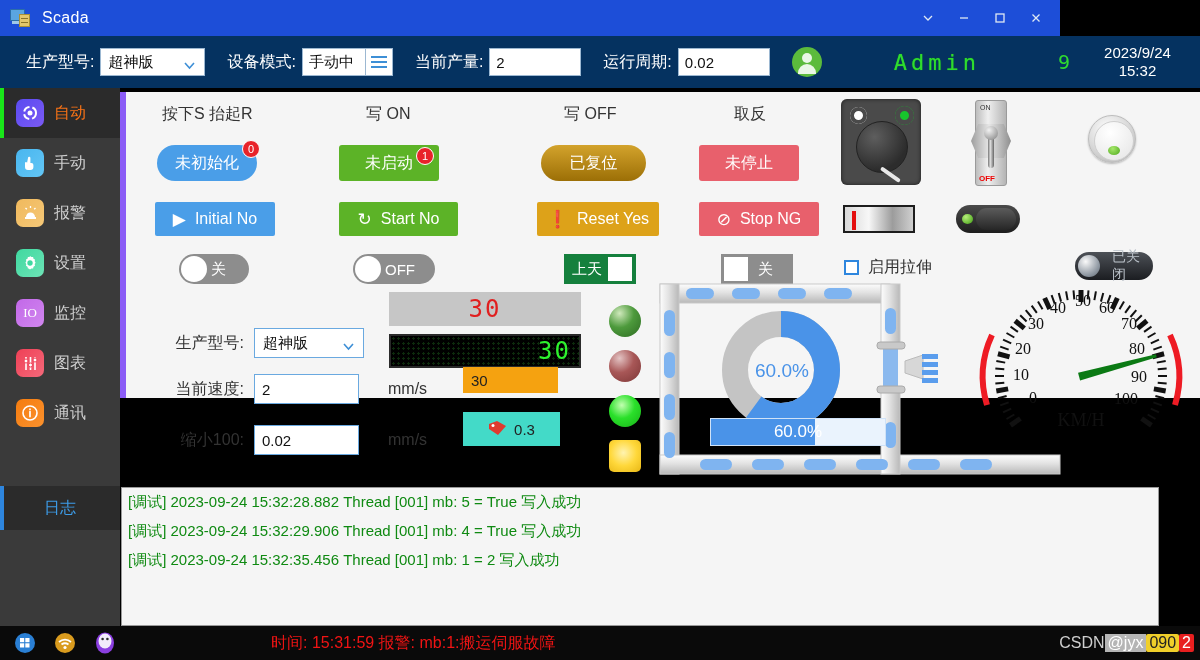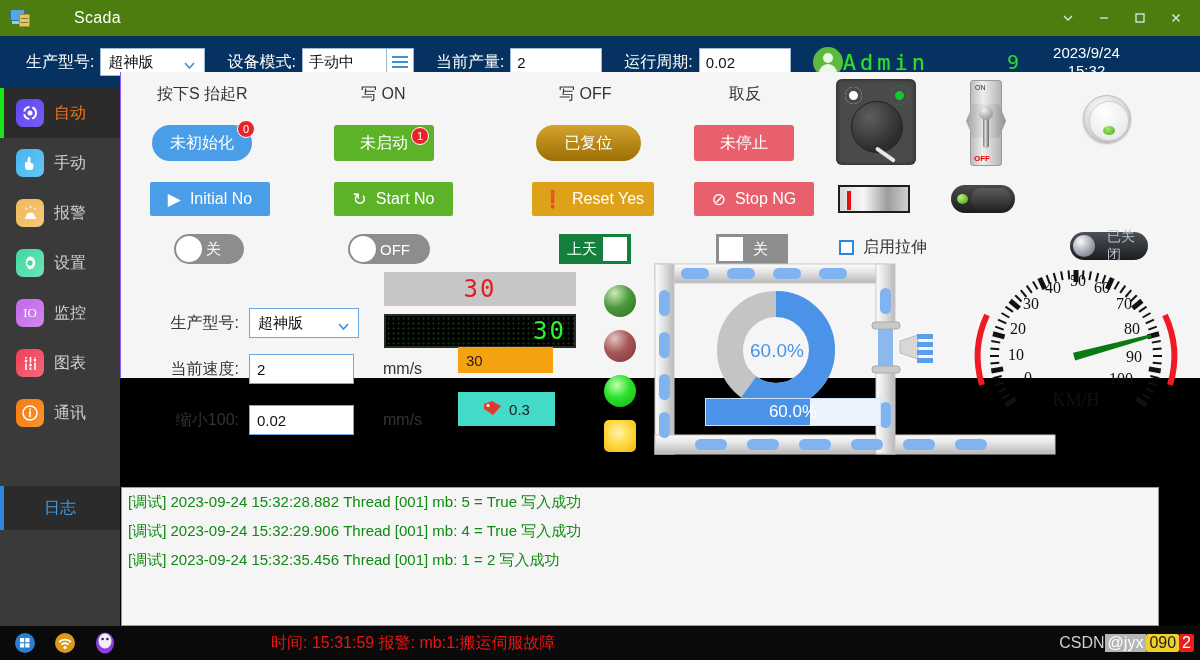--- a/index.html
+++ b/index.html
@@ -6,23 +6,23 @@
   html, body {
     width: 1200px; height: 660px;
     font-family: "Liberation Sans", "DejaVu Sans", sans-serif;
     background: #000;
     overflow: hidden;
   }
   .app { position: relative; width: 1200px; height: 660px; background:#000; }
 
   
   .titlebar {
-    position:absolute; left:0; top:0; width:1200px; height:36px;
-    background:#4d7c0f; color:#fff;
-    display:flex; align-items:center;gap:32px;
+    position:absolute; left:0; top:0; width:1060px; height:36px;
+    background:#1d4ed8; color:#fff;
+    display:flex; align-items:center;
   }
   .title-icon { width:22px; height:20px; margin-left:10px; position:relative; }
   .ti-mon { position:absolute; left:0; top:1px; width:15px; height:12px; background:#5aa5e0; border:1px solid #2b6ea8; border-radius:1px;}
   .ti-base{ position:absolute; left:2px; top:13px; width:11px; height:3px; background:#9fc8e8;}
   .ti-srv { position:absolute; left:9px; top:6px; width:11px; height:13px; background:#e3c76b; border:1px solid #a98f35;}
   .ti-srv::before,.ti-srv::after{content:"";position:absolute;left:1px;width:7px;height:1px;background:#8a7429;}
   .ti-srv::before{top:3px;} .ti-srv::after{top:7px;}
   .title-text { margin-left:10px; font-size:16px; letter-spacing:.3px; }
   .win-btns { margin-left:auto; display:flex; height:36px; }
   .win-btn { width:36px; height:36px; display:flex; align-items:center; justify-content:center; color:#dfe9f3; }
@@ -40,39 +40,39 @@
     margin-left:6px; width:105px; height:28px; background:#fff; color:#111;
     border:1px solid #9cb8d2; font-size:15px; display:flex; align-items:center;
     padding-left:7px; position:relative;
   }
   .tb-select .chev { position:absolute; right:8px; top:8px; }
   .tb-input {
     margin-left:6px; height:28px; background:#fff; color:#111;
     border:1px solid #9cb8d2; font-size:15px; display:flex; align-items:center;
     padding-left:6px;
   }
-  .w-mode { width:85px; }
+  .w-mode { width:64px; }
   .w-out  { width:92px; }
   .w-cyc  { width:92px; }
   .gap-l  { margin-left:22px; }
   .burger {
     margin-left:-1px; width:28px; height:28px; background:#fff; border:1px solid #9cb8d2;
     display:flex; flex-direction:column; align-items:center; justify-content:center; gap:3px;
   }
   .burger i { display:block; width:16px; height:2px; background:#3d8fd6; }
   .avatar {
     margin-left:22px; width:30px; height:30px; border-radius:50%;
     background:#5cbb3c; position:relative;
   }
   .avatar::before{content:"";position:absolute;left:10px;top:6px;width:10px;height:10px;border-radius:50%;background:#eaf7e6;}
   .avatar::after{content:"";position:absolute;left:6px;top:17px;width:18px;height:10px;border-radius:9px 9px 0 0;background:#eaf7e6;}
   .led-user {
     font-family:"DejaVu Sans Mono","Liberation Mono",monospace;
     color:#2fdc2f; font-size:22px; letter-spacing:4px;
-    text-shadow:0 0 1px #1a9e1a;
+    margin-left:72px; text-shadow:0 0 1px #1a9e1a;
   }
   .led-num {
     font-family:"DejaVu Sans Mono","Liberation Mono",monospace;
     color:#2fdc2f; font-size:20px; margin-left:78px;
   }
   .clock { margin-left:34px; font-size:15px; line-height:18px; text-align:center; color:#fff; }
 
   
   .sidebar {
     position:absolute; left:0; top:88px; width:120px; height:538px;
@@ -98,22 +98,22 @@
   .ic-comm  { background:linear-gradient(135deg,#f57c0f,#fb922e); }
   .side-log {
     position:absolute; left:0; top:398px; width:120px; height:44px;
     background:#2b2b2b; color:#3d9ce8; font-size:16px;
     display:flex; align-items:center; justify-content:center;
   }
   .side-log::before{content:"";position:absolute;left:0;top:0;width:4px;height:44px;background:#2e86de;}
 
   
   .main {
-    position:absolute; left:120px; top:72px; width:1080px; height:306px;
-    background:#f5f5f5; border-left:1px solid #8b5cf6;
+    position:absolute; left:120px; top:92px; width:1080px; height:306px;
+    background:#f5f5f5; border-left:6px solid #8b5cf6;
   }
   .col-title { position:absolute; font-size:16px; color:#333; }
 
   .pill {
     position:absolute; border-radius:18px; color:#fff; font-size:16px;
     display:flex; align-items:center; justify-content:center; text-align:center;
   }
   .badge {
     position:absolute; width:18px; height:18px; border-radius:50%;
     background:#e8232a; color:#fff; font-size:11px;

